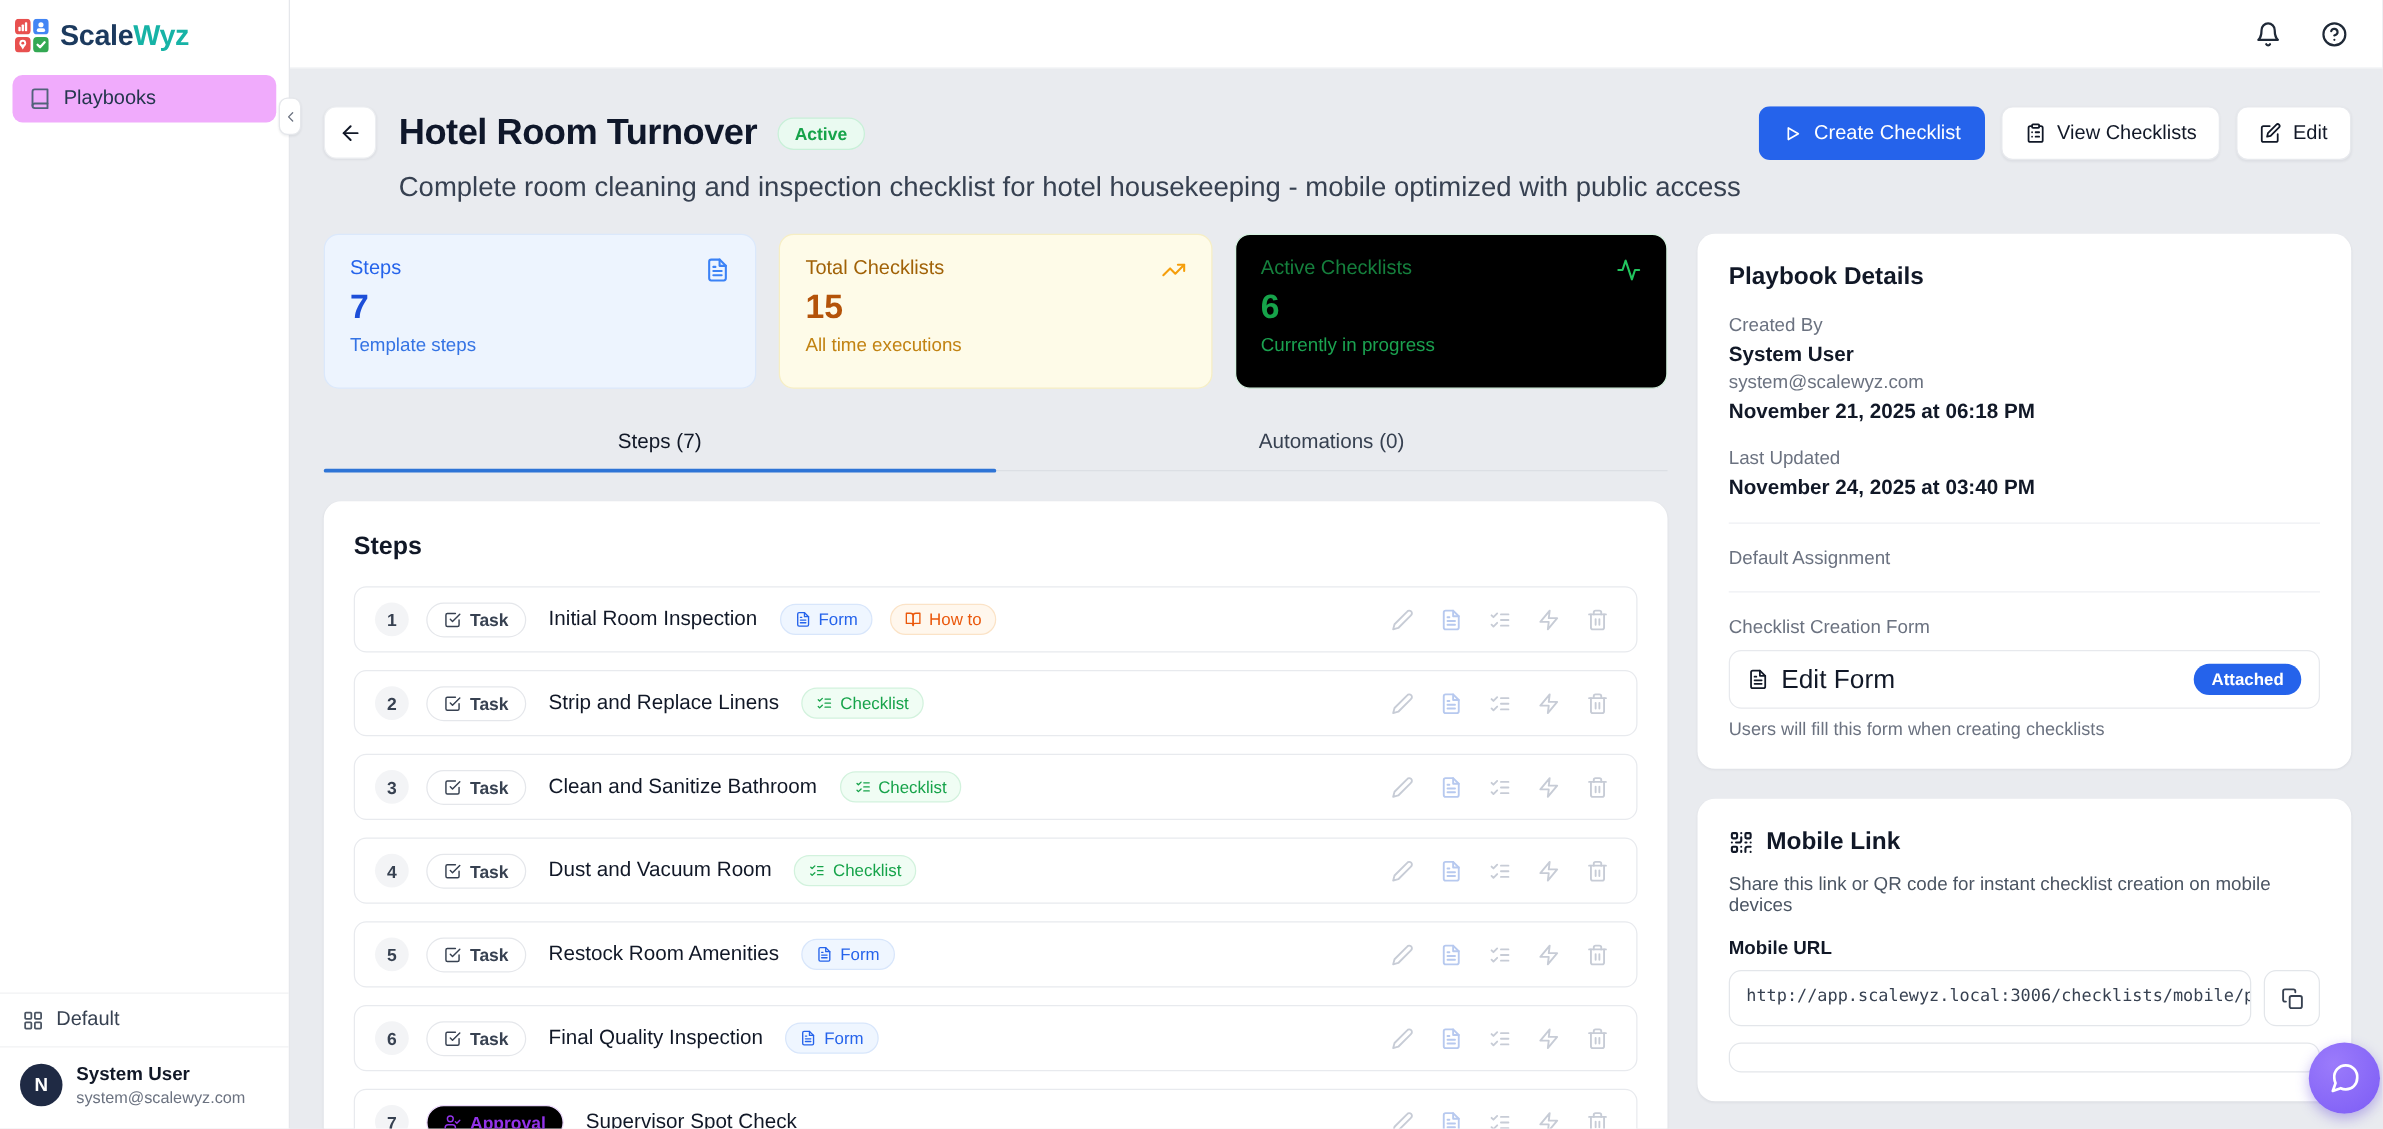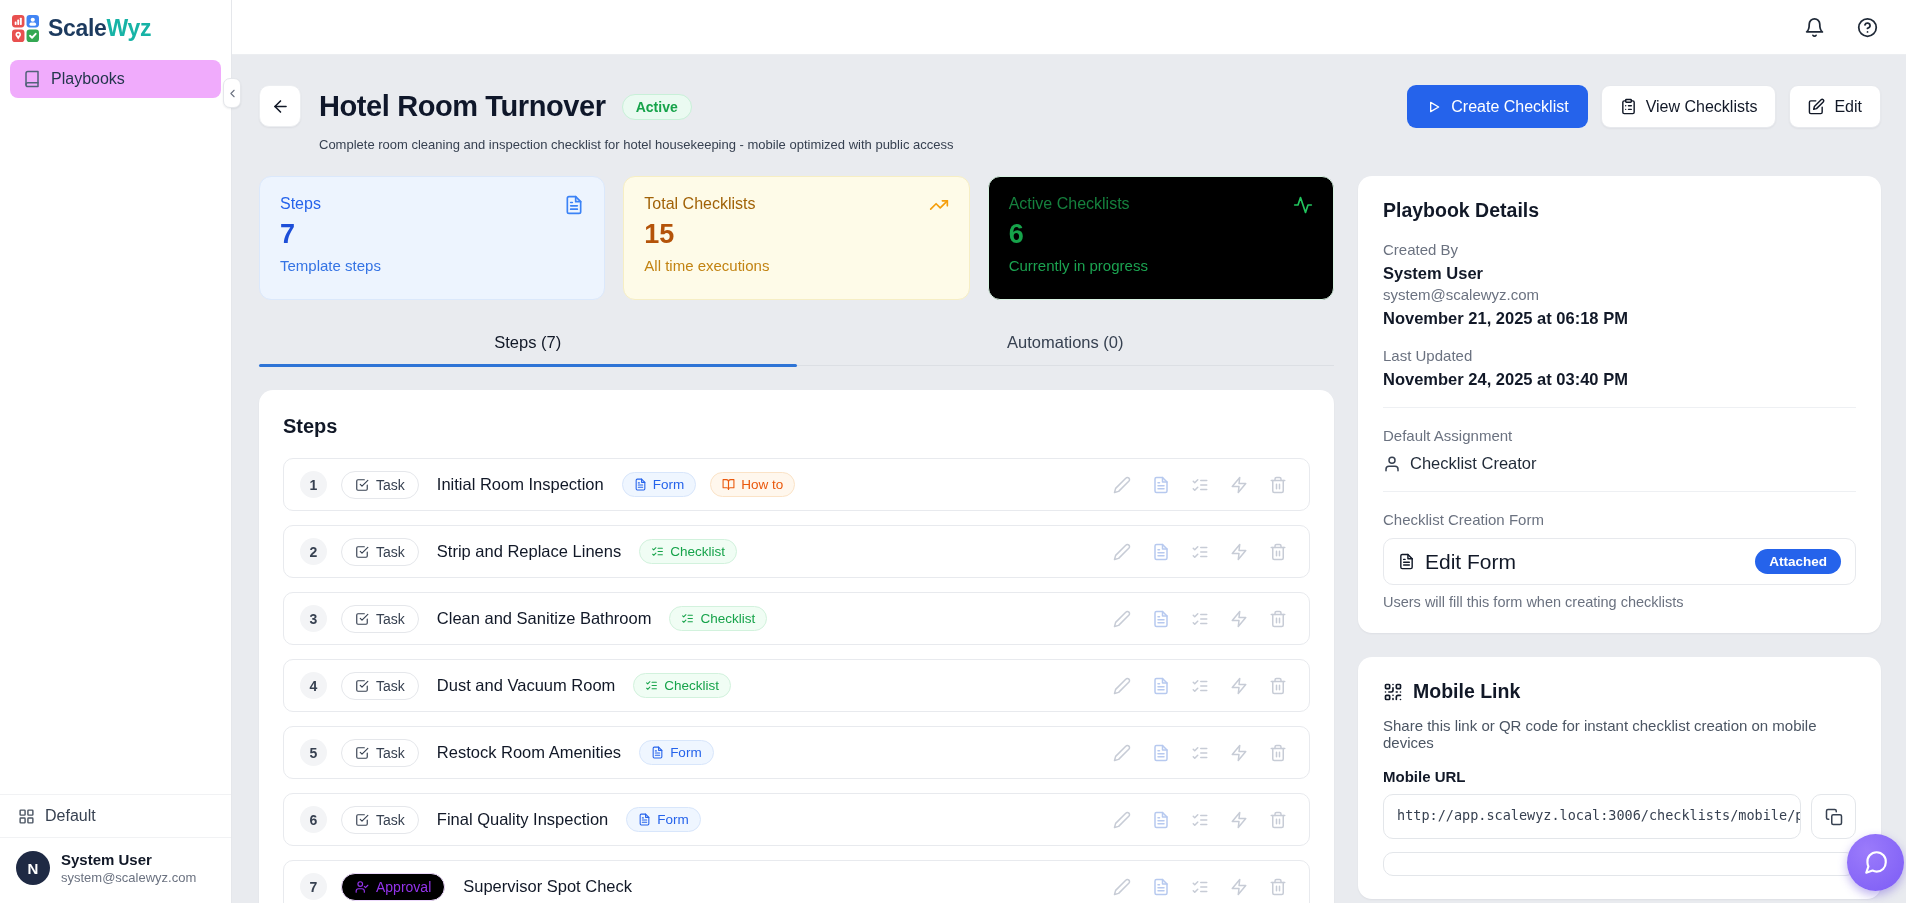--- a/index.html
+++ b/index.html
@@ -40,21 +40,21 @@
   .content { flex:1; padding:30px 25px 0 27px; overflow:hidden; }
   .page-header { display:flex; align-items:flex-start; }
   .back-btn { width:42px; height:42px; background:#fff; border:1px solid #eceef1; border-radius:10px;
               display:flex; align-items:center; justify-content:center; color:#111827; cursor:pointer;
               box-shadow:0 1px 2px rgba(16,24,40,.06); margin-right:18px; flex:0 0 auto; }
   .title-block { flex:1; min-width:0; }
   .title-row { display:flex; align-items:center; }
   h1.page-title { font-size:29px; font-weight:700; color:#0f172a; letter-spacing:-0.4px; }
   .status-badge { margin-left:16px; background:#eafaf1; color:#16a34a; border:1px solid #c8f0d8;
                   font-size:14px; font-weight:600; padding:4px 13px; border-radius:999px; }
-  .page-desc { margin-top:9px; font-size:13px; color:#374151; }
+  .page-desc { margin-top:9px; font-size:22px; color:#374151; }
   .header-actions { display:flex; gap:13px; margin-left:auto; }
   .btn { height:43px; display:flex; align-items:center; gap:9px; padding:0 18px; border-radius:9px;
          font-size:16px; font-weight:500; cursor:pointer; border:1px solid transparent;
          font-family:inherit; white-space:nowrap; }
   .btn.ghost { background:#fff; border-color:#e7e9ed; color:#111827; box-shadow:0 1px 2px rgba(16,24,40,.05); }
   .btn.primary { background:#2563eb; color:#fff; }
 
   .main-row { display:flex; gap:24px; margin-top:24px; align-items:flex-start; }
   .left-main { width:1075px; flex:0 0 1075px; display:flex; flex-direction:column; }
   .right-main { flex:1; min-width:0; display:flex; flex-direction:column; }
@@ -78,21 +78,21 @@
   .tab.active { color:#111827; font-weight:500; }
   .tab.active::after { content:""; position:absolute; left:0; right:0; bottom:-2px; height:3px; background:#2e74d6; border-radius:2px; }
 
   
   .steps-card { margin-top:24px; background:#fff; border-radius:14px; padding:25px 24px; box-shadow:0 1px 2px rgba(16,24,40,.05); flex:1; }
   .steps-heading { font-size:20px; font-weight:700; color:#111827; }
   .steps-list { margin-top:20px; display:flex; flex-direction:column; gap:14px; }
   .step-row { display:flex; align-items:center; gap:14px; border:1px solid #e8eaee; border-radius:10px; padding:9px 16px; height:53px; background:#fff; }
   .step-num { width:27px; height:27px; border-radius:50%; background:#f3f4f6; color:#374151; font-size:14px; font-weight:600;
               display:flex; align-items:center; justify-content:center; flex:0 0 auto; }
-  .type-badge { display:flex; align-items:center; gap:7px; border-radius:999px; padding:5px 13px; font-size:14px; font-weight:400; border:1px solid; }
+  .type-badge { display:flex; align-items:center; gap:7px; border-radius:999px; padding:5px 13px; font-size:14px; font-weight:700; border:1px solid; }
   .type-badge.task { background:#fff; border-color:#e5e7eb; color:#374151; }
   .type-badge.approval { background:#000000; border-color:#ecd9fc; color:#9333ea; }
   .step-title { font-size:16.5px; color:#111827; margin:0 4px; white-space:nowrap; }
   .mini-badge { display:flex; align-items:center; gap:6px; border-radius:999px; padding:4px 11px; font-size:13.5px; font-weight:500; border:1px solid; }
   .mini-badge.form { background:#eff6ff; color:#2563eb; border-color:#d8e6fb; }
   .mini-badge.howto { background:#fff7ed; color:#ea580c; border-color:#fbe3c7; }
   .mini-badge.checklist { background:#f0fdf4; color:#16a34a; border-color:#d2f2dd; }
   .row-actions { margin-left:auto; display:flex; align-items:center; gap:21px; padding-right:6px; }
   .act { background:none; border:none; cursor:pointer; display:flex; color:#c7ccd6; padding:0; }
   .act.file-text { color:#b7c9ef; }
@@ -733,29 +733,20 @@
           <section class="panel-card">
             <h2 class="panel-title">Playbook Details</h2>
             <div class="field-label">Created By</div>
             <div class="field-value">System User</div>
             <div class="field-sub">system@scalewyz.com</div>
             <div class="field-value">November 21, 2025 at 06:18 PM</div>
             <div class="field-label">Last Updated</div>
             <div class="field-value">November 24, 2025 at 03:40 PM</div>
             <div class="divider"></div>
             <div class="field-label">Default Assignment</div>
-            <div class="assign-row">
-              <span class="ic">
-                  <svg width="18" height="18" viewBox="0 0 24 24" fill="none" stroke="currentColor" stroke-width="2" stroke-linecap="round" stroke-linejoin="round">
-                    <path d="M20 21v-2a4 4 0 0 0-4-4H8a4 4 0 0 0-4 4v2"></path>
-                    <circle cx="12" cy="7" r="4"></circle>
-                  </svg>
-                </span>
-              <span>Checklist Creator</span>
-            </div>
             <div class="divider"></div>
             <div class="field-label">Checklist Creation Form</div>
             <button class="editform-row">
               <span class="editform-left">
                 <span style="display:flex">
                     <svg width="17" height="17" viewBox="0 0 24 24" fill="none" stroke="currentColor" stroke-width="2" stroke-linecap="round" stroke-linejoin="round">
                       <path d="M14 2H6a2 2 0 0 0-2 2v16a2 2 0 0 0 2 2h12a2 2 0 0 0 2-2V8Z"></path>
                       <path d="M14 2v6h6"></path>
                       <path d="M16 13H8M16 17H8M10 9H8"></path>
                     </svg>

